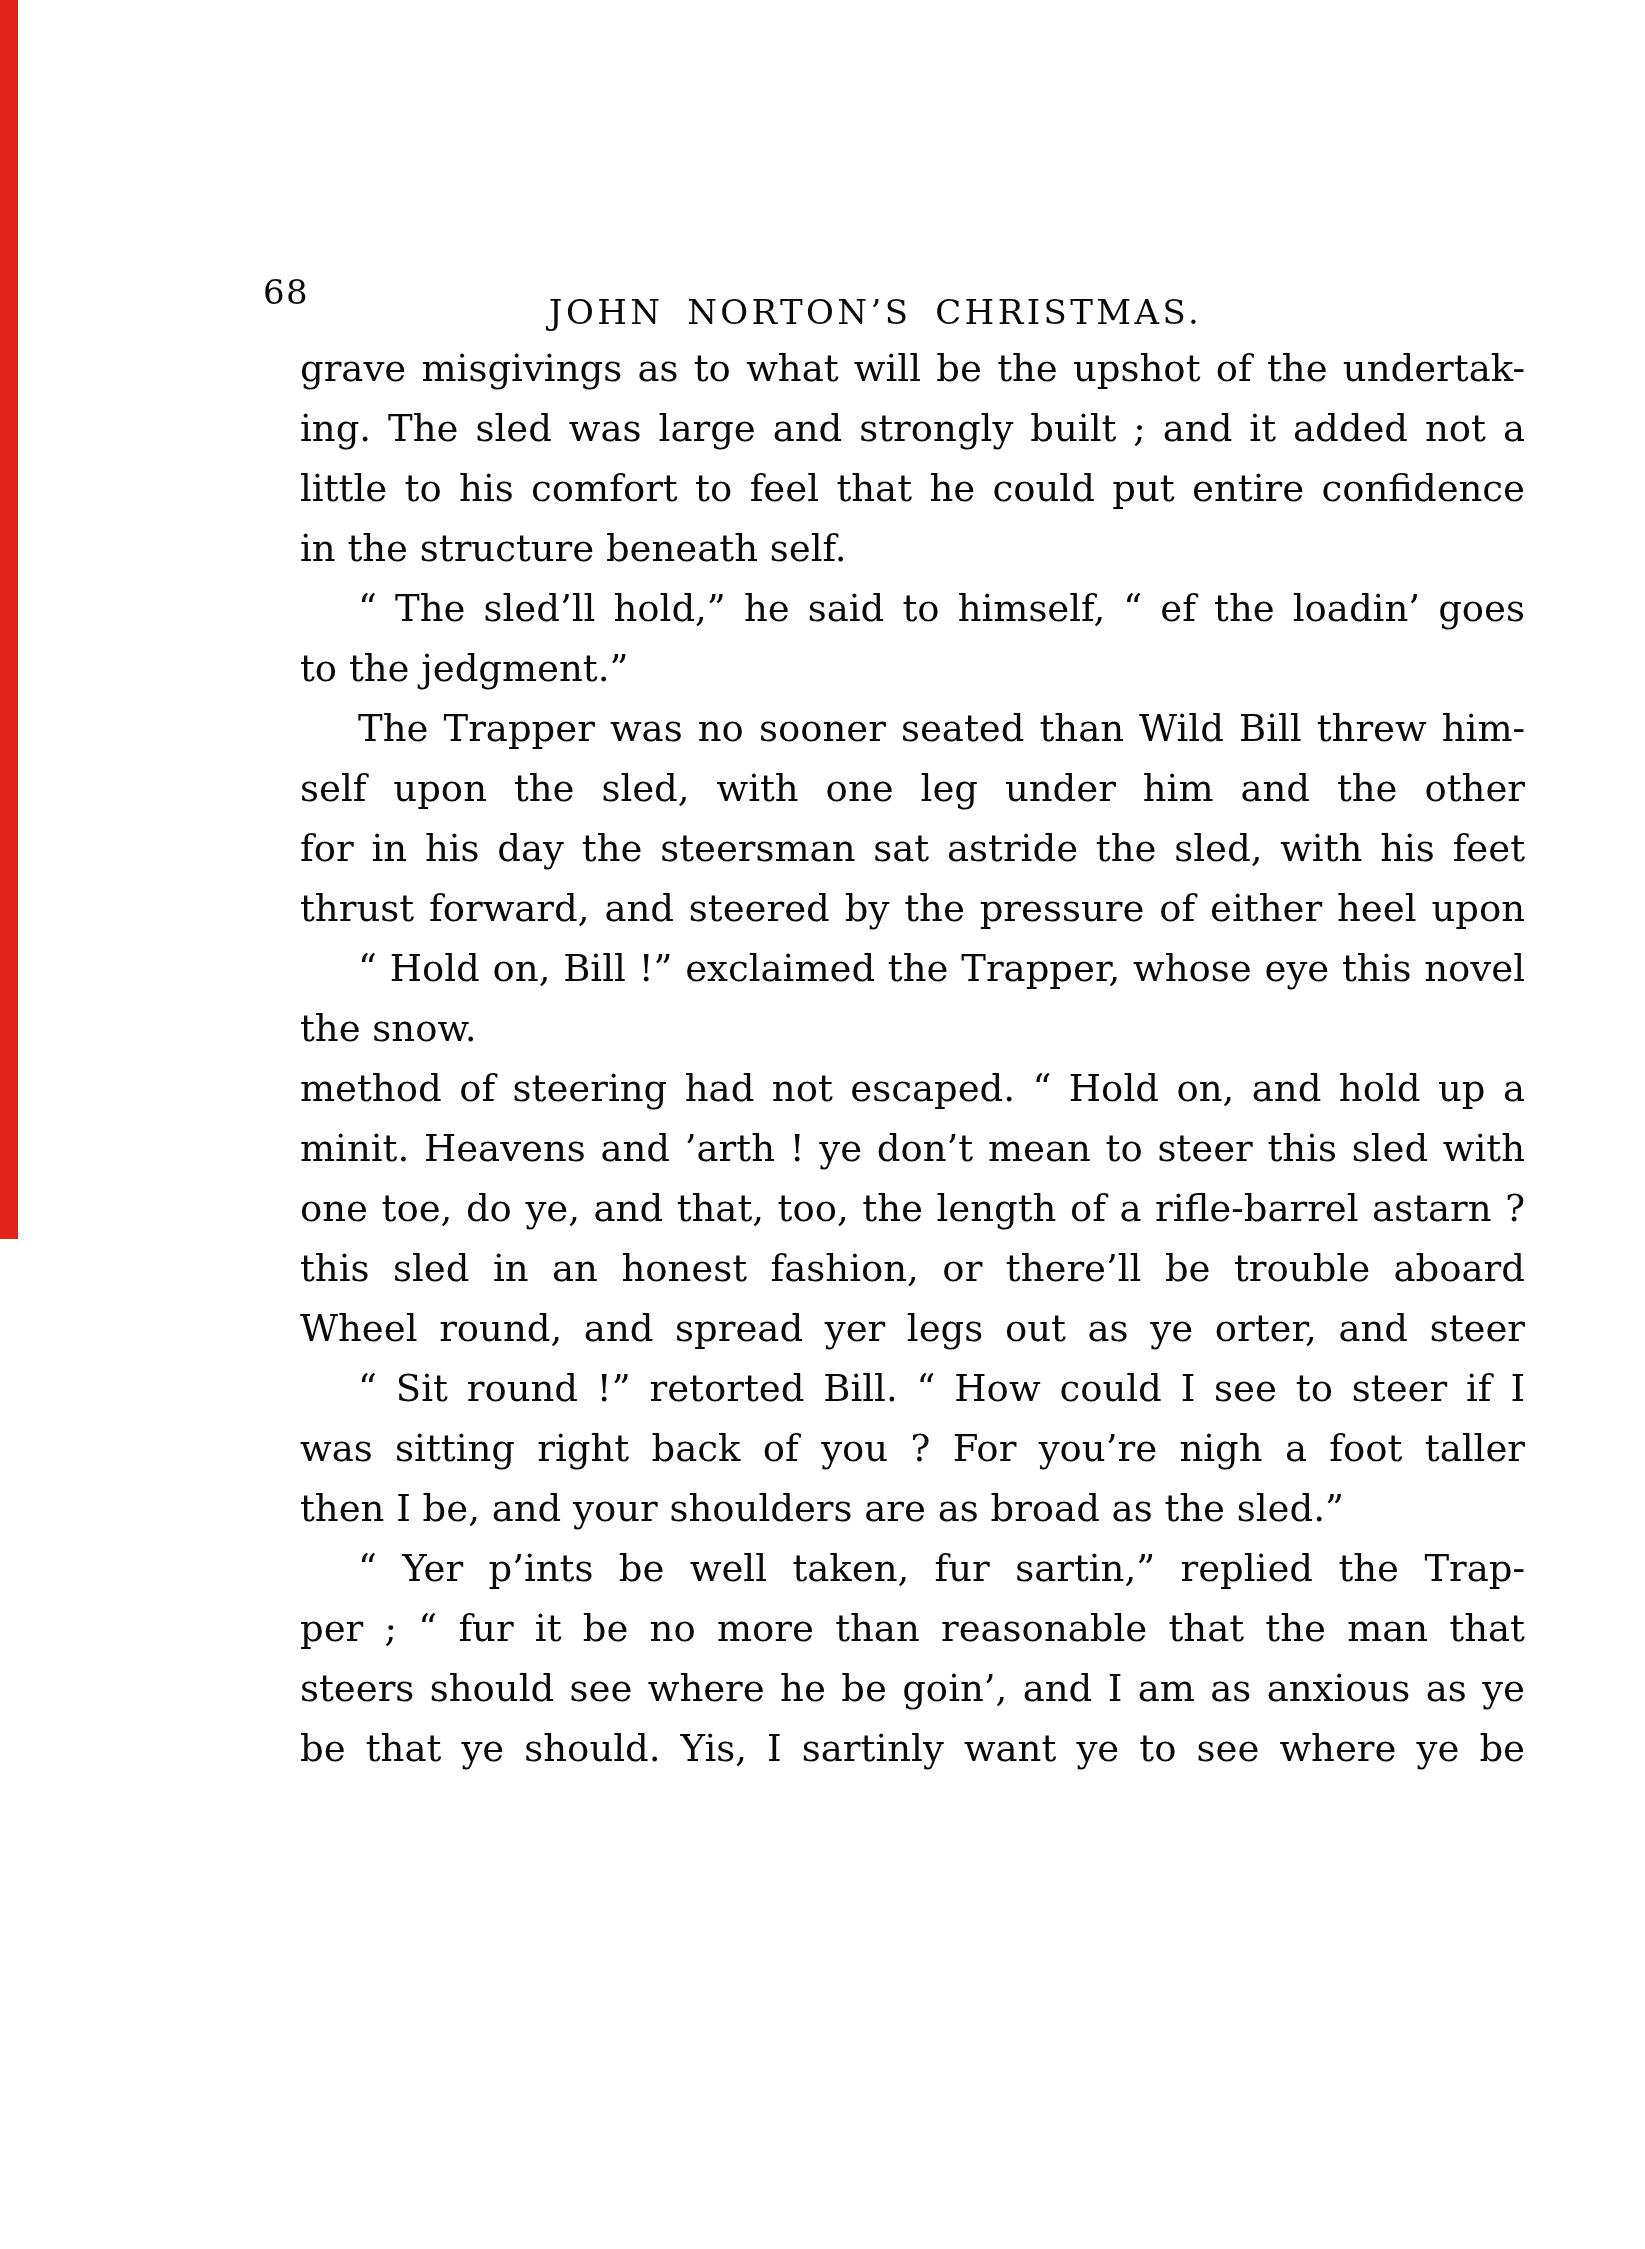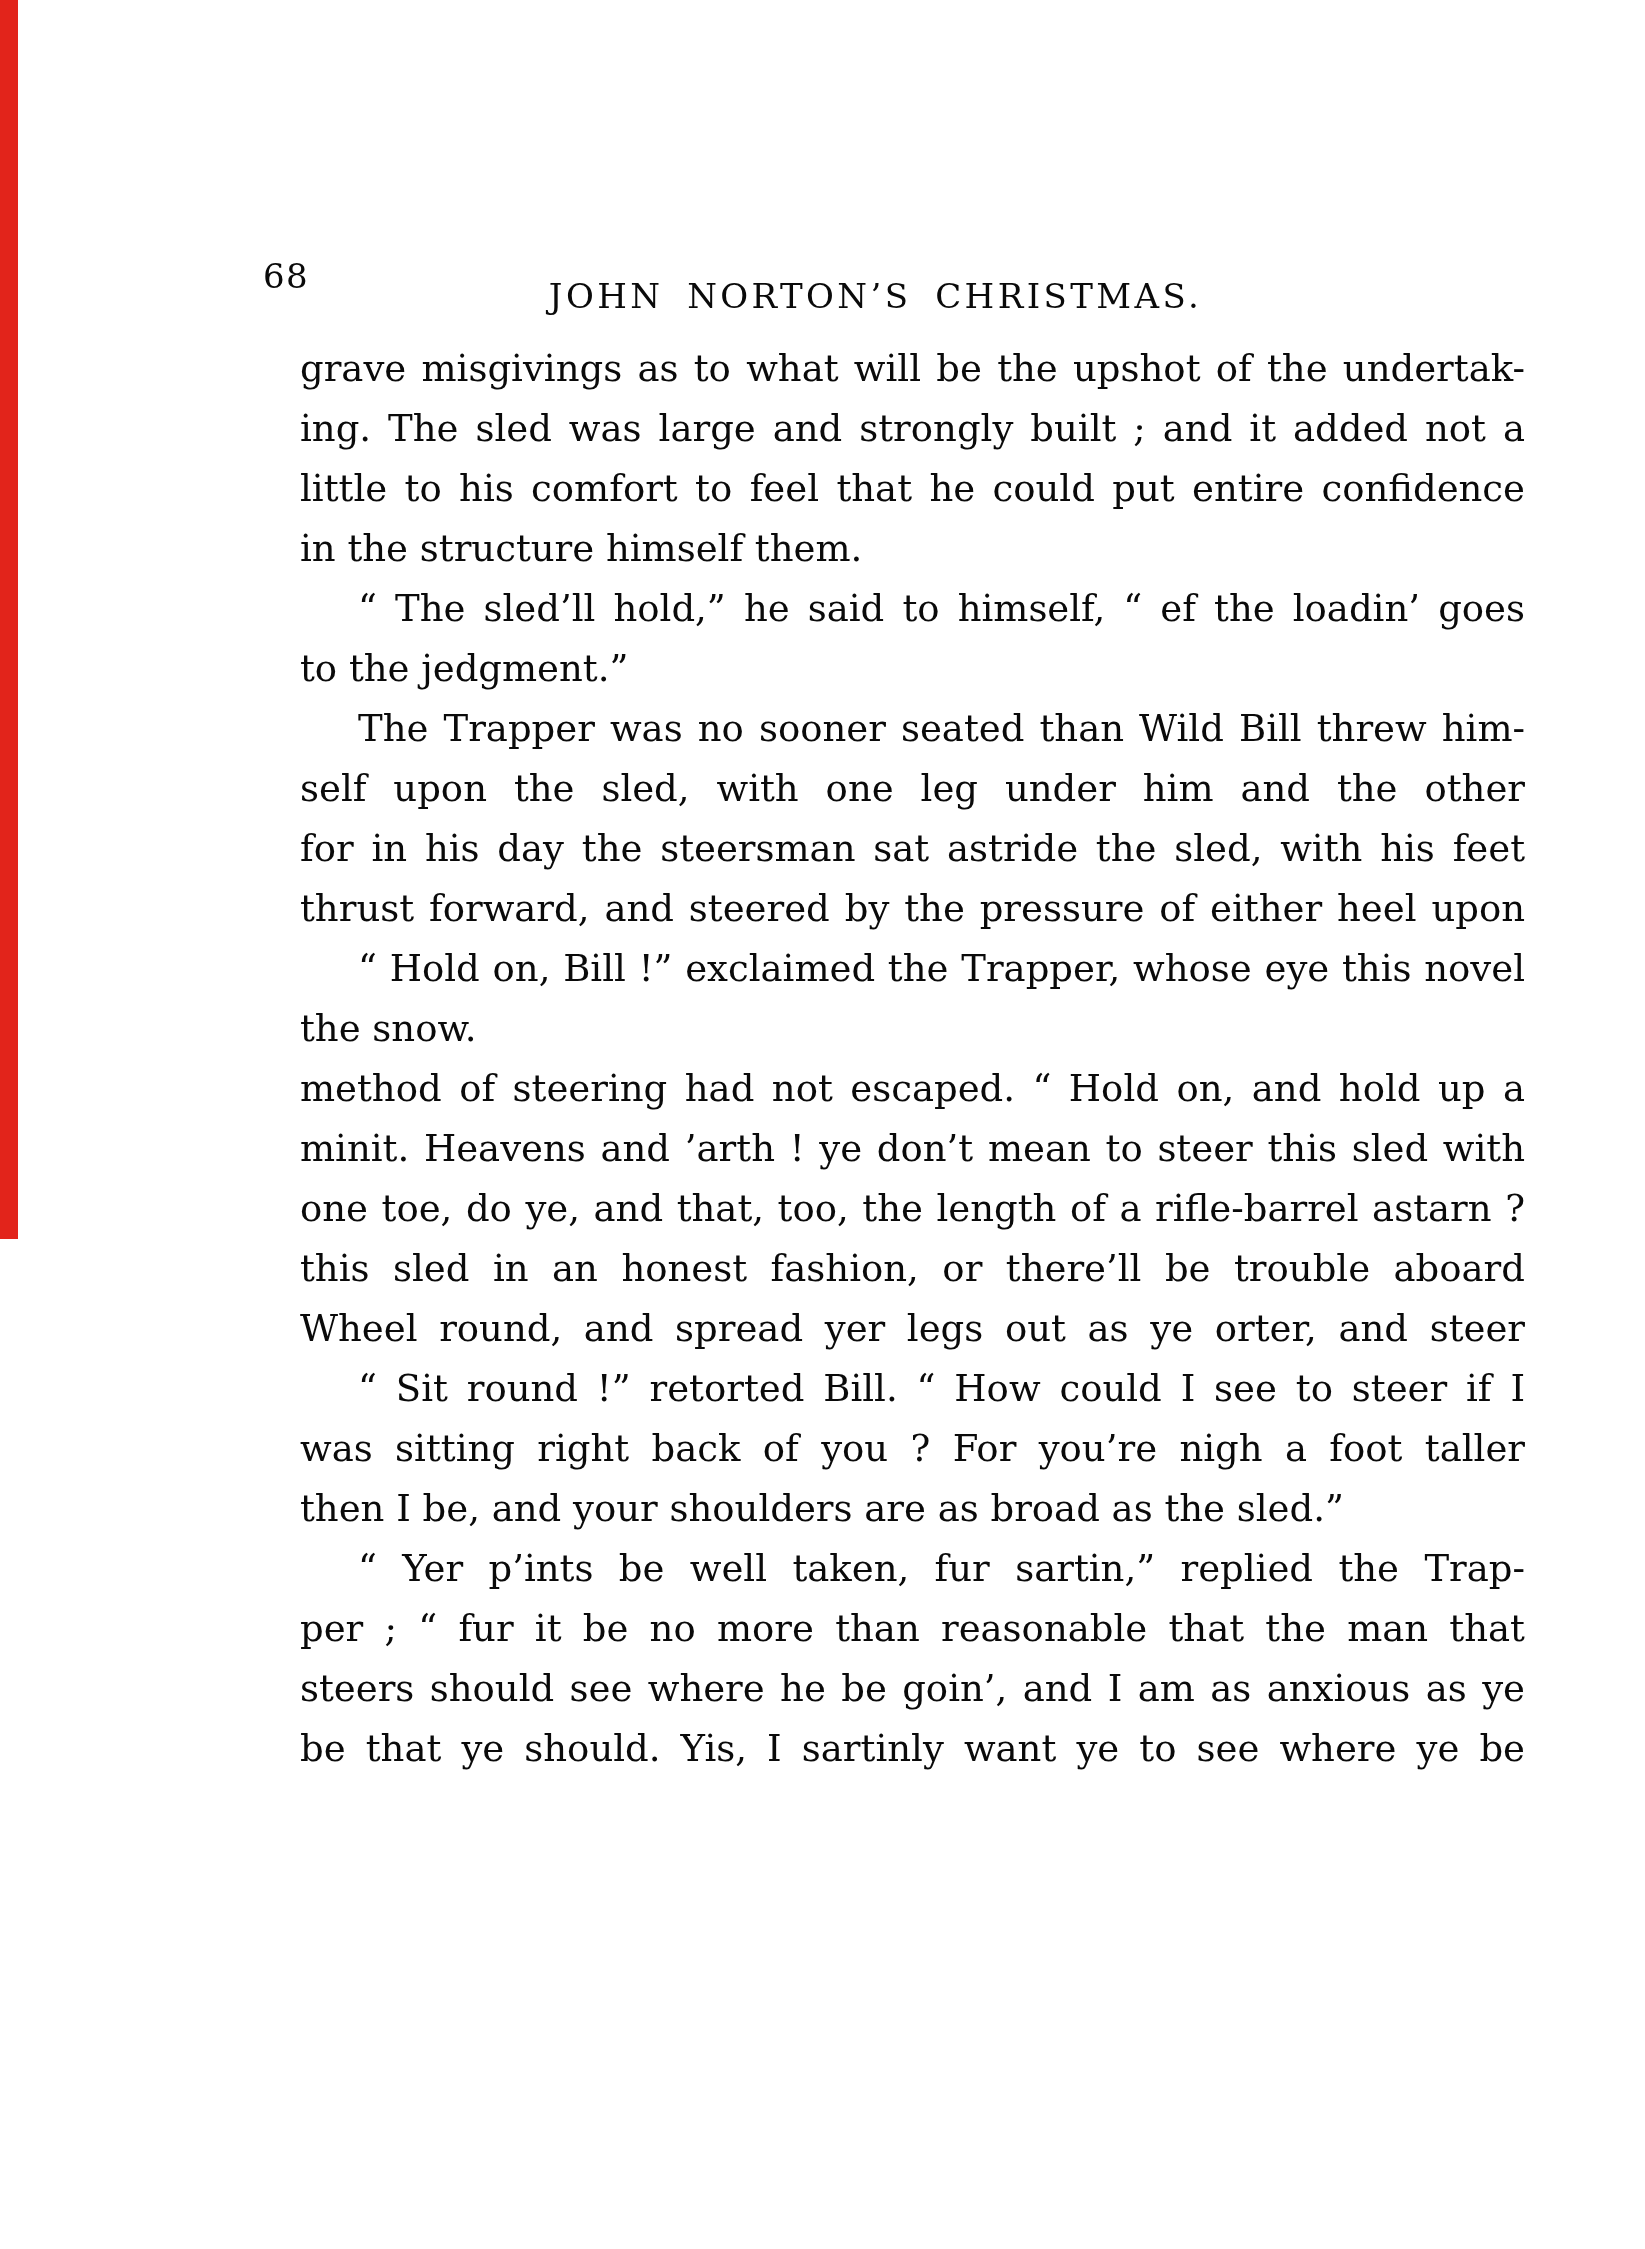--- a/index.html
+++ b/index.html
@@ -16,21 +16,21 @@
     position: absolute;
     left: 0;
     top: 0;
     width: 18px;
     height: 1239px;
   }
   .header-row {
     position: absolute;
     left: 263px;
     width: 1225px;
-    top: 256px;
+    top: 272px;
     height: 40px;
     line-height: 40px;
     font-size: 34px;
   }
   .page-number {
     position: absolute;
     left: 0;
     top: 0;
     letter-spacing: 1.4px;
   }
@@ -73,21 +73,21 @@
 
   <div class="header-row">
     <span class="page-number">68</span>
     <span class="running-title">JOHN NORTON’S CHRISTMAS.</span>
   </div>
 
   <div class="text-block">
       <div class="line">grave misgivings as to what will be the upshot of the undertak-</div>
       <div class="line">ing. The sled was large and strongly built ; and it added not a</div>
       <div class="line">little to his comfort to feel that he could put entire confidence</div>
-      <div class="line end">in the structure himself them.</div>
+      <div class="line end">in the structure beneath self.</div>
       <div class="line indent">“ The sled’ll hold,” he said to himself, “ ef the loadin’ goes</div>
       <div class="line end">to the jedgment.”</div>
       <div class="line indent">The Trapper was no sooner seated than Wild Bill threw him-</div>
       <div class="line">self upon the sled, with one leg under him and the other</div>
       <div class="line">for in his day the steersman sat astride the sled, with his feet</div>
       <div class="line">thrust forward, and steered by the pressure of either heel upon</div>
       <div class="line indent">“ Hold on, Bill !” exclaimed the Trapper, whose eye this novel</div>
       <div class="line end">the snow.</div>
       <div class="line">method of steering had not escaped. “ Hold on, and hold up a</div>
       <div class="line">minit. Heavens and ’arth ! ye don’t mean to steer this sled with</div>

